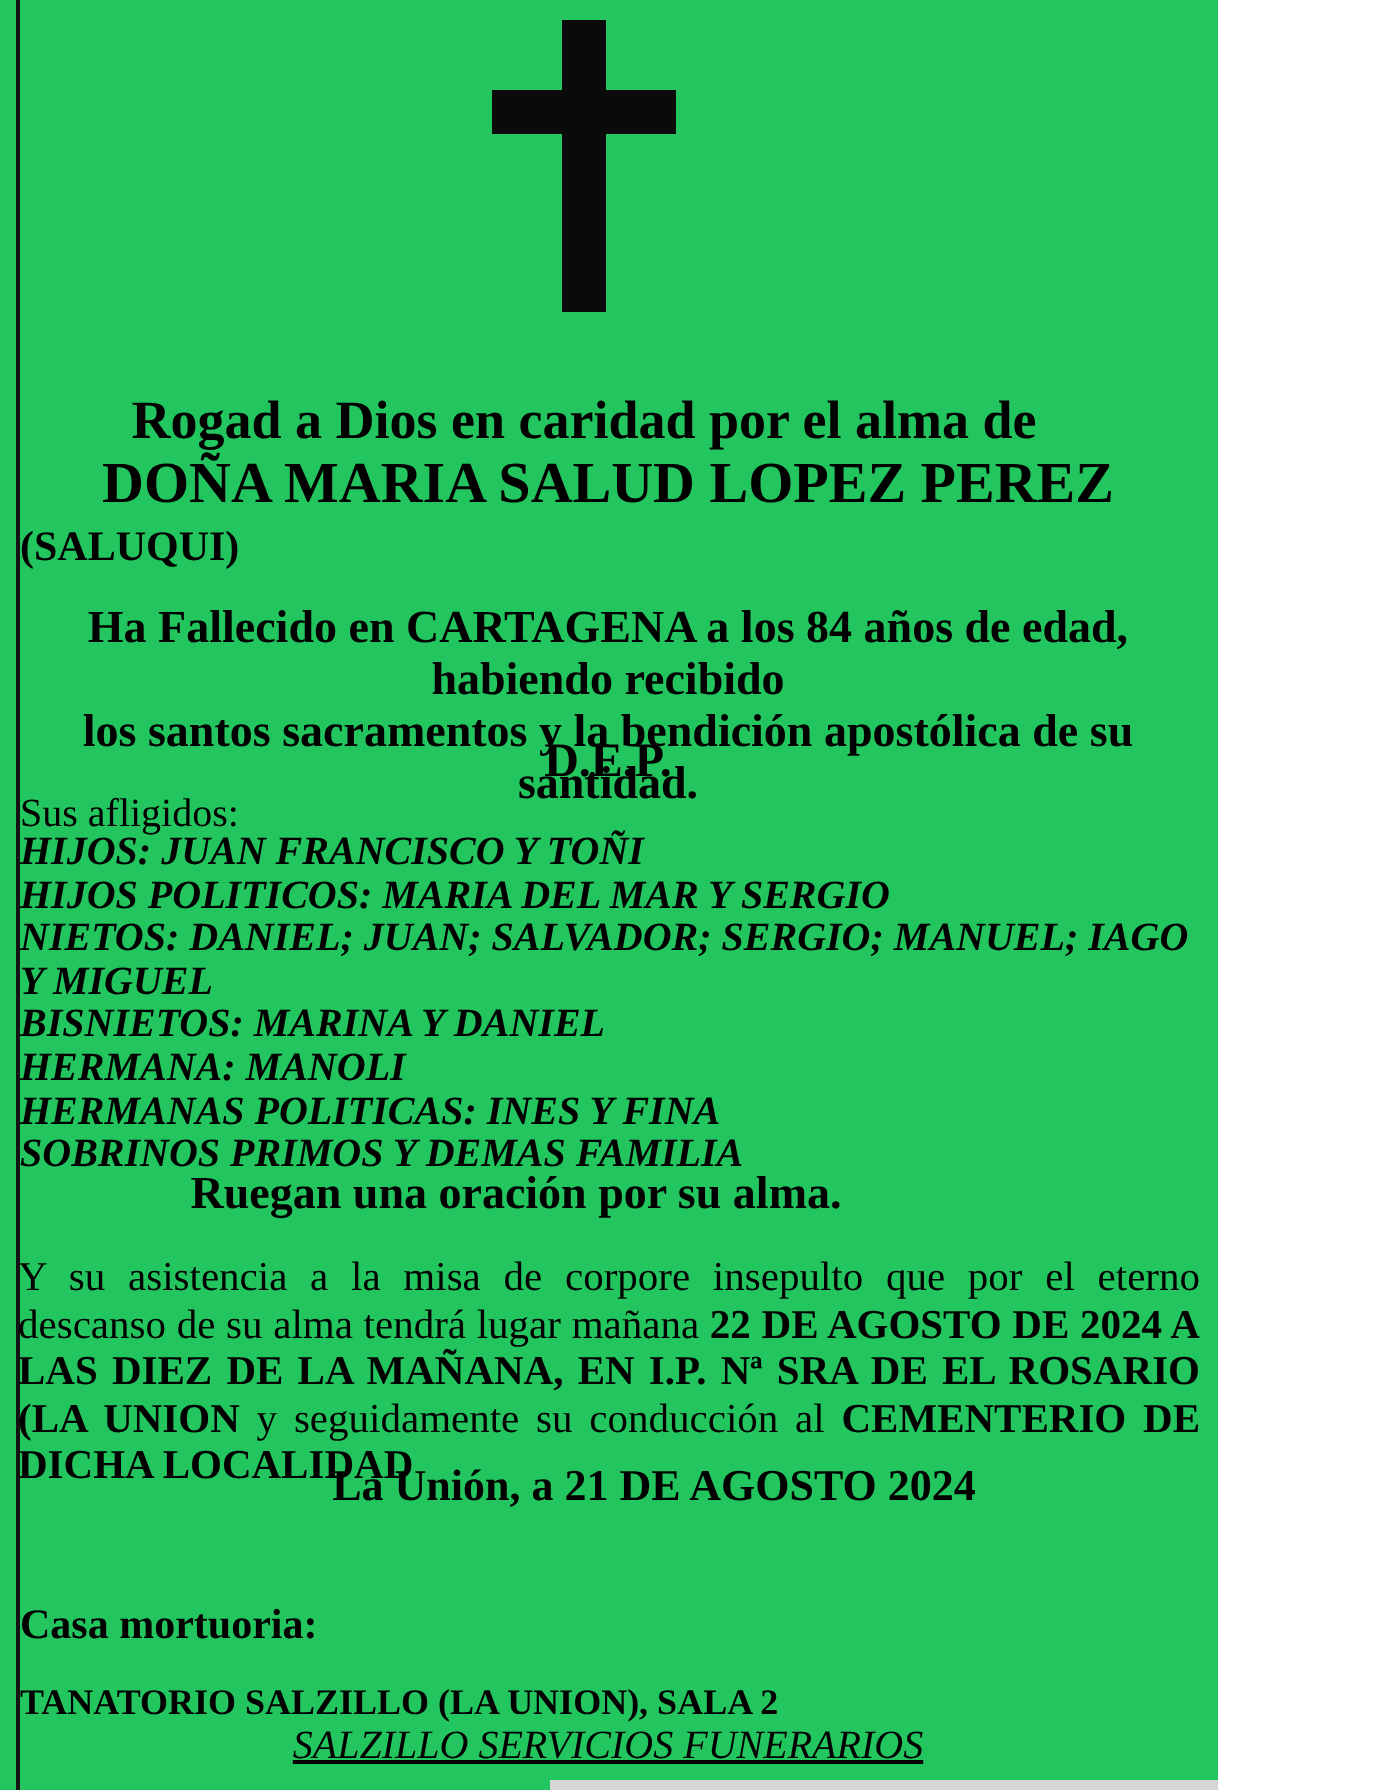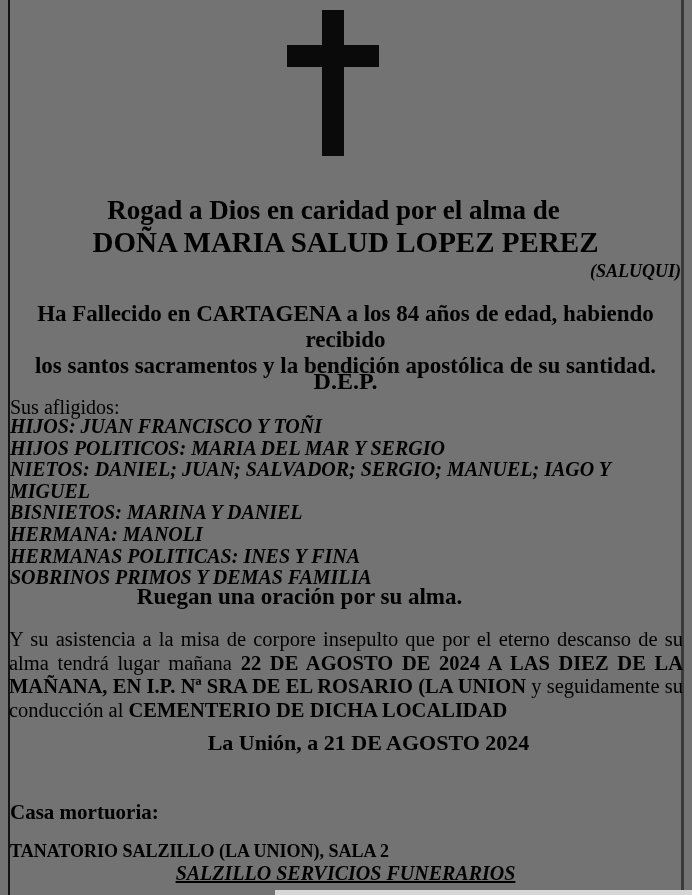--- a/index.html
+++ b/index.html
@@ -1,23 +1,23 @@
 <!DOCTYPE html>
 <html><head>
 <meta charset="utf-8">
 <style>
   * { margin: 0; padding: 0; box-sizing: border-box; }
   html, body { background: #ffffff; }
   body { font-family: "Liberation Serif", serif; color: #000; }
 
   .page {
     position: relative;
-    width: 692px;
+    width: 609px;
     height: 895px;
-    background: #737373;
+    background: #22c55e;
     overflow: hidden;
   }
 
   .border-left {
     position: absolute; left: 8px; top: 0; width: 2px; height: 895px;
     background: #141414;
   }
   .border-right {
     position: absolute; left: 681px; top: 0; width: 3px; height: 895px;
     background: #3a3a3a;
@@ -47,21 +47,21 @@
 
   .invocation {
     top: 195px; text-align: center; font-size: 27px; font-weight: bold;
     transform: translateX(-12px); white-space: nowrap;
   }
   .deceased-name {
     top: 226px; text-align: center; font-size: 29px; font-weight: bold;
     white-space: nowrap;
   }
   .nickname {
-    top: 261px; text-align: right; font-size: 18px; font-weight: bold; font-style: italic;
+    top: 261px; text-align: left; font-size: 21px; font-weight: bold;
   }
   .announce {
     top: 301px; text-align: center; font-size: 23px; font-weight: bold;
     line-height: 26px;
   }
   .dep {
     top: 368px; text-align: center; font-size: 24px; font-weight: bold;
   }
   .mourners-intro {
     top: 396px; font-size: 20px; font-weight: normal;
@@ -82,21 +82,21 @@
   .date-line {
     top: 730px; text-align: center; font-size: 22px; font-weight: bold; margin-left: 46px;
   }
   .mortuary-label {
     top: 800px; font-size: 21px; font-weight: bold;
   }
   .mortuary-value {
     top: 794px; font-size: 18px; font-weight: bold; margin-top: 47px;
   }
   .funeral-home {
-    top: 862px; text-align: center; font-size: 20px; font-weight: bold;
+    top: 862px; text-align: center; font-size: 20px; font-weight: normal;
     font-style: italic; text-decoration: underline;
   }
 </style>
 </head>
 <body>
 
 <div class="page">
 
   <div class="border-left"></div>
   <div class="border-right"></div>

